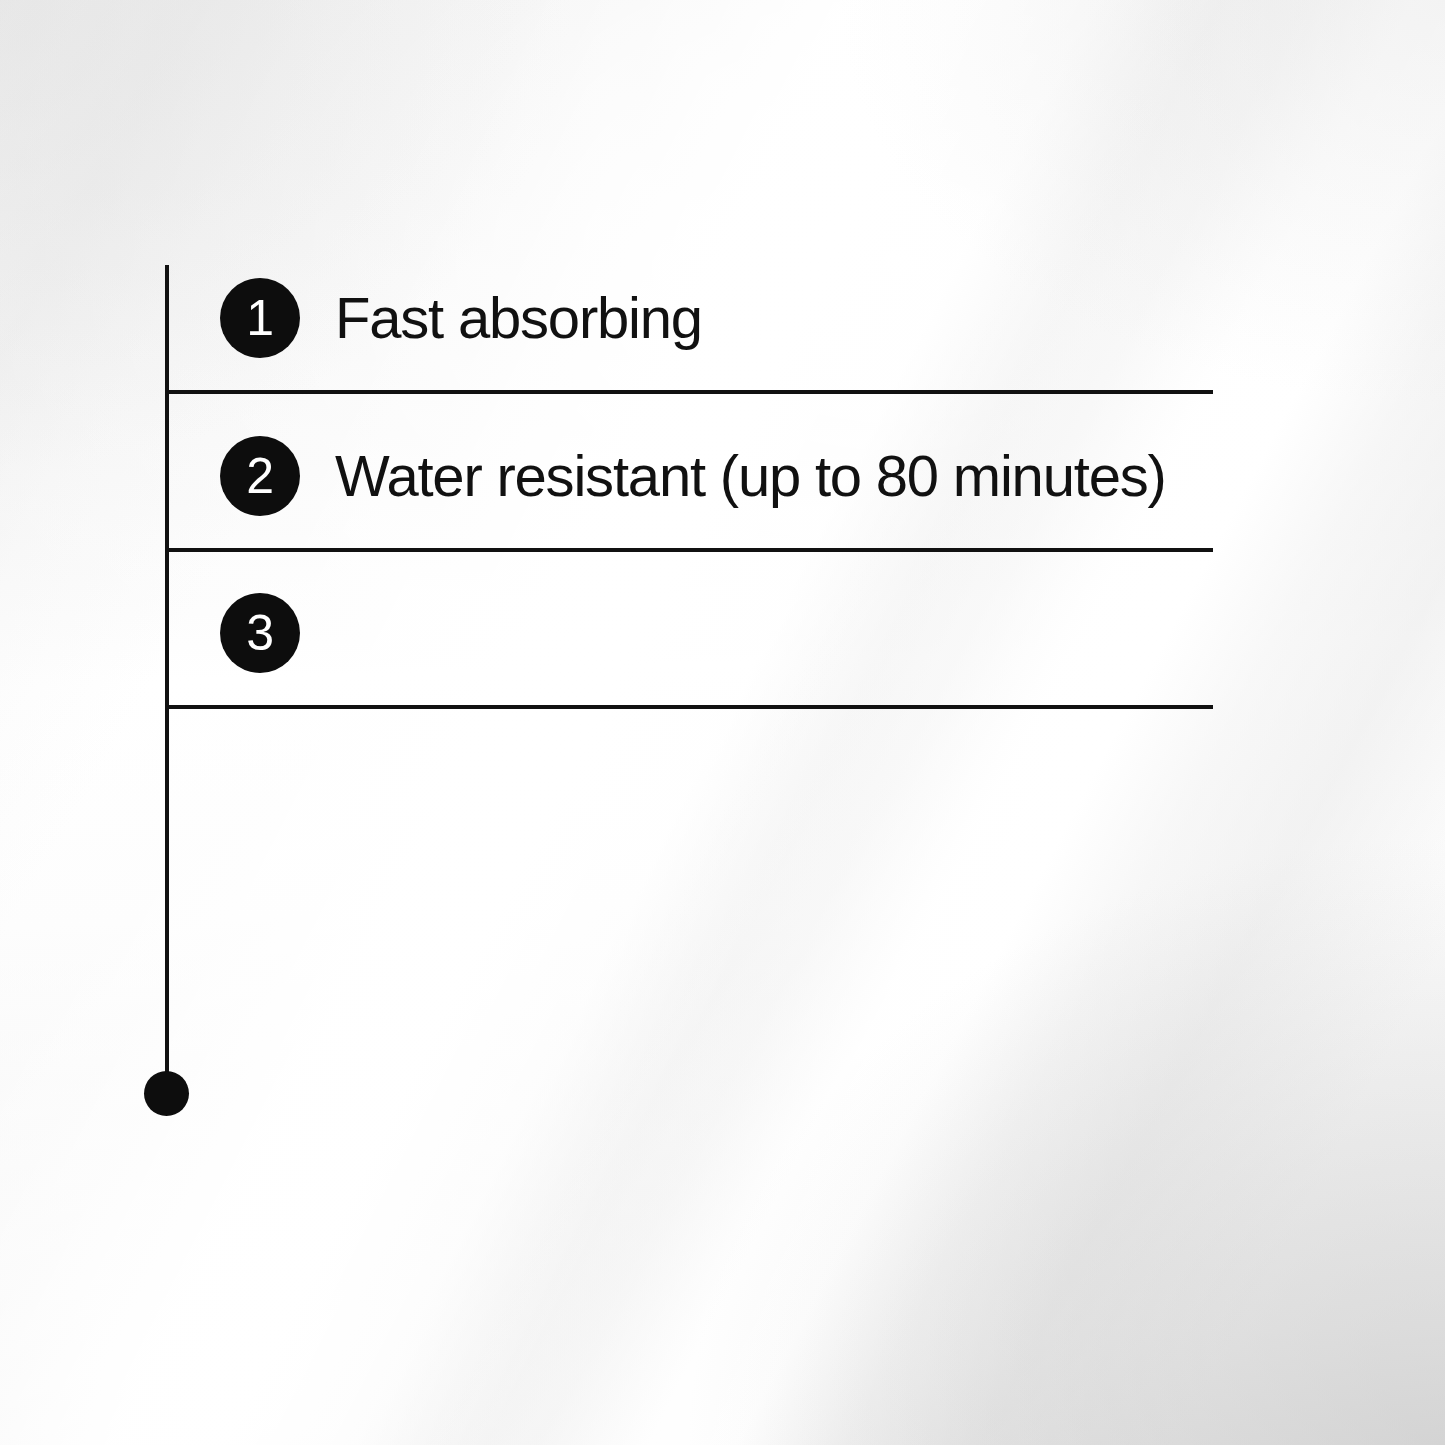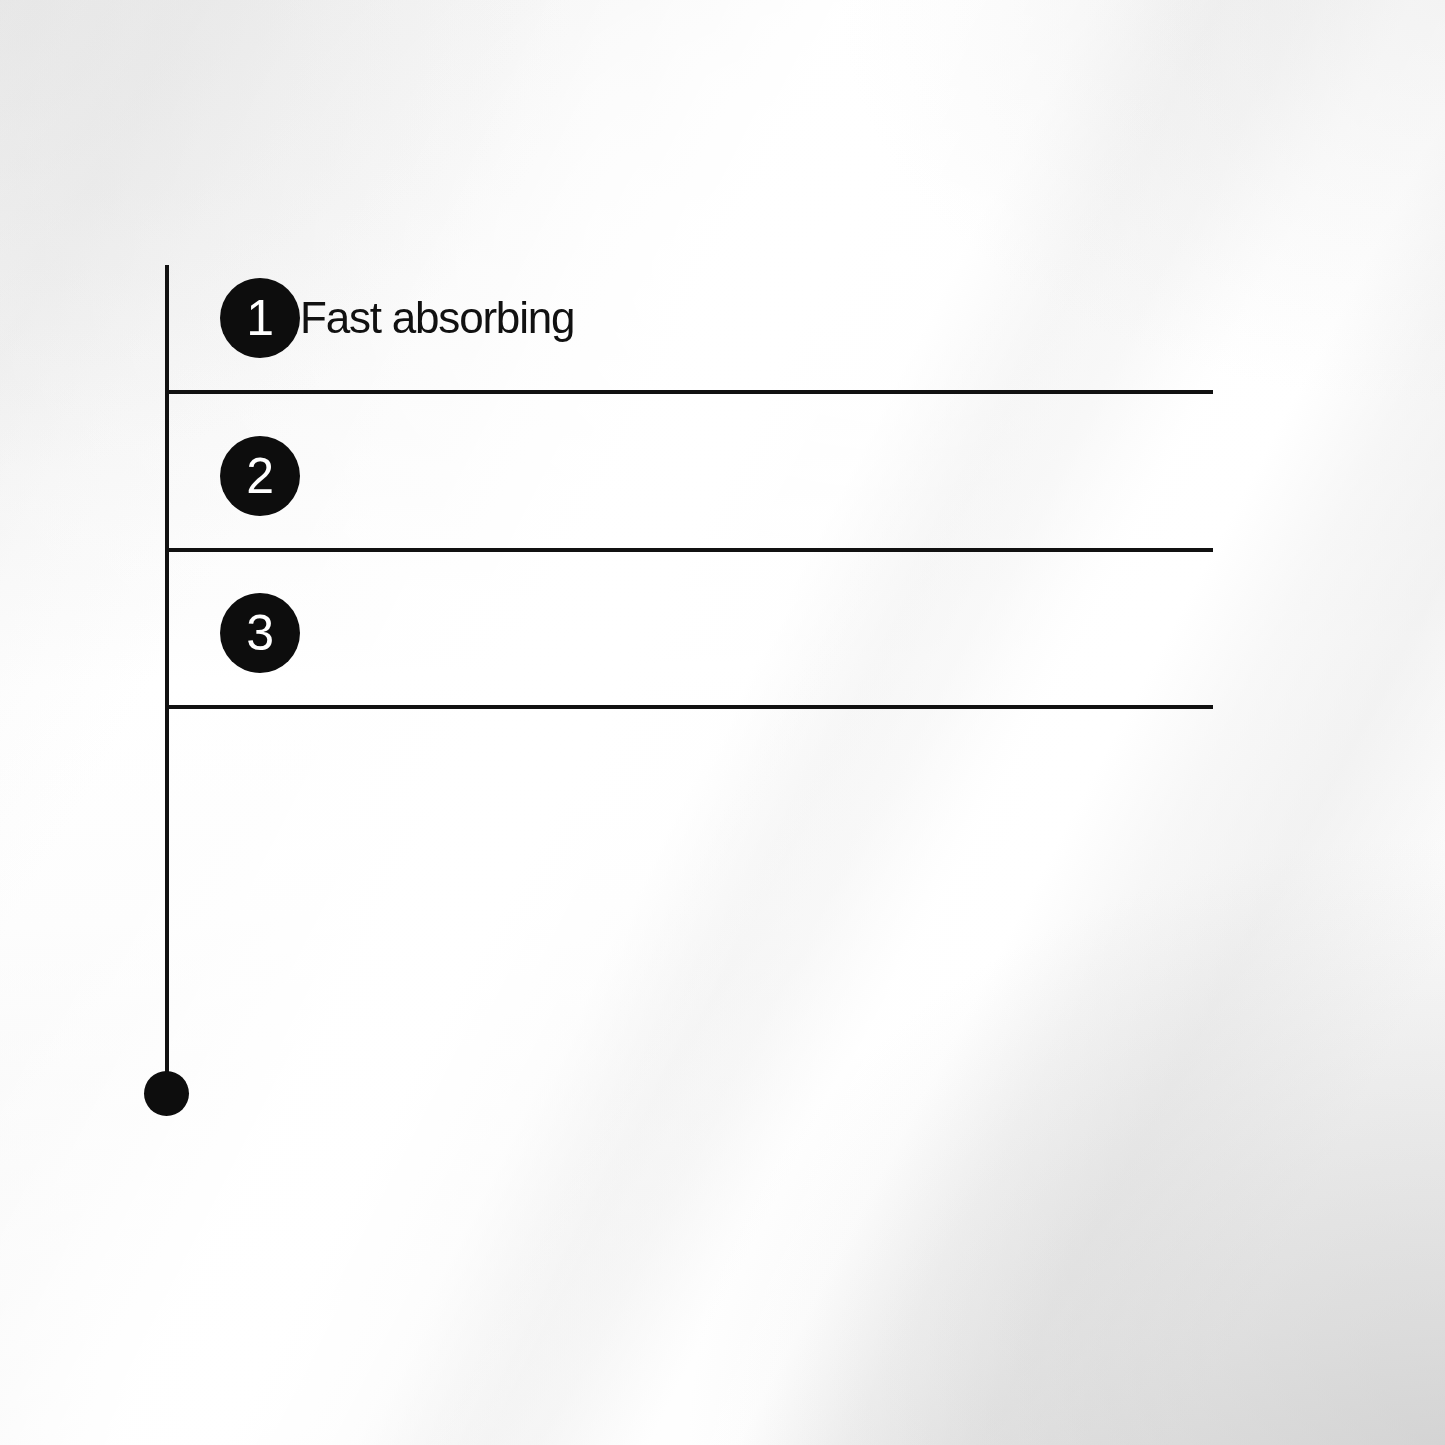--- a/index.html
+++ b/index.html
@@ -153,21 +153,22 @@
     justify-content:center;
     font-size:50px;
     font-weight:400;
     line-height:1;
     letter-spacing:-0.5px;
     margin-left:51px;
     font-family:"Liberation Sans", sans-serif;
   }
 
   .feature-text {
-    font-size:44px;
+    margin-left:35px;
+    font-size:58px;
     line-height:1.05;
     font-weight:400;
     color:#111111;
     letter-spacing:-1.2px;
     white-space:nowrap;
     font-family:"Liberation Sans", sans-serif;
   }
 
   
   .divider {
@@ -199,20 +200,21 @@
     <div id="spine-dot"></div>
 
     <div class="feature-row" id="row-1">
       <div class="badge">1</div>
       <div class="feature-text">Fast absorbing</div>
     </div>
     <div class="divider" id="divider-1"></div>
 
     <div class="feature-row" id="row-2">
       <div class="badge">2</div>
+      <div class="feature-text">Water resistant (up to 80 minutes)</div>
     </div>
     <div class="divider" id="divider-2"></div>
 
     <div class="feature-row" id="row-3">
       <div class="badge">3</div>
     </div>
     <div class="divider" id="divider-3"></div>
 
   </div>
 </div>

